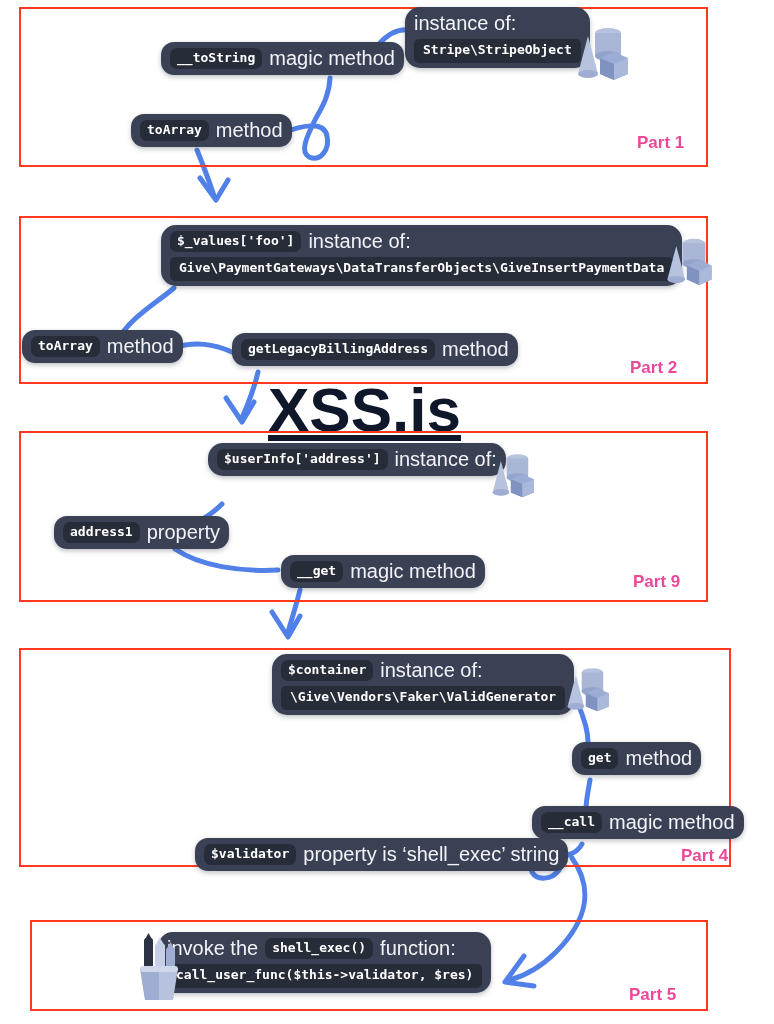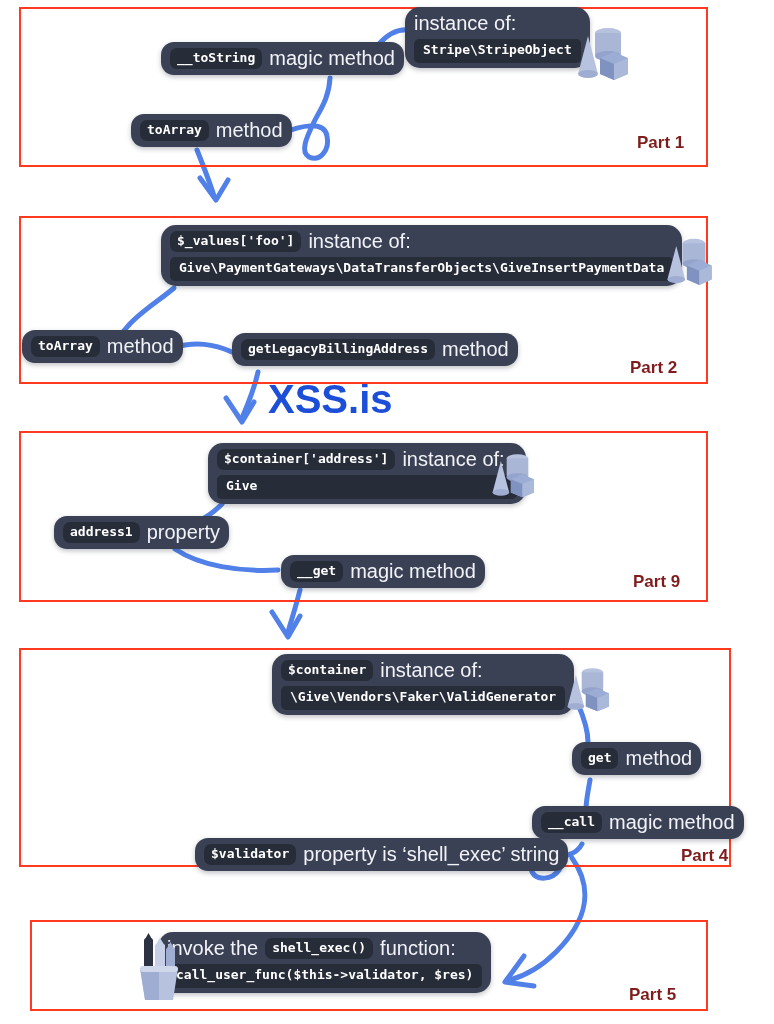--- a/index.html
+++ b/index.html
@@ -16,43 +16,44 @@
     width: 774px;
     height: 1024px;
     background: #ffffff;
   }
 
   
   .watermark {
     position: absolute;
     left: 268px; top: 379px;
     font-family: "Liberation Sans", sans-serif;
-    font-size: 40px;
+    font-size: 62px;
     font-weight: 700;
-    color: #1d4ed8;
+    color: #0f172a;
     letter-spacing: 0px;
     line-height: 1;
     z-index: 1;
     user-select: none;
     white-space: nowrap;
+    text-decoration: underline;
   }
 
   
   .conn-under { position: absolute; left: 0; top: 0; z-index: 2; }
 
   
   .part-frame {
     position: absolute;
     border: 2px solid #ff3a20;
     background: transparent;
     z-index: 3;
   }
   .part-label {
     position: absolute;
-    color: #7f1d1d;
+    color: #ec4899;
     font-family: "Liberation Sans", sans-serif;
     font-weight: 700;
     font-size: 17px;
     z-index: 7;
     white-space: nowrap;
   }
 
   
   .node {
     position: absolute;
@@ -219,25 +220,22 @@
       <span class="code">getLegacyBillingAddress</span>
       <span class="plain">method</span>
     </div>
   </div>
 
   <div class="part-frame" style="left:19px; top:431px; width:689px; height:171px;"></div>
   <div class="part-label" style="left:633px; top:572px;">Part 9</div>
 
   <div class="node dbl" style="left:208px; top:443px;">
     <div class="row">
-      <span class="code">$container['address']</span>
+      <span class="code">$userInfo['address']</span>
       <span class="plain">instance of:</span>
-    </div>
-    <div class="row">
-      <span class="code wide" style="min-width:300px;">Give</span>
     </div>
   </div>
   <svg class="shapes-icon" style="left:481px; top:448px;" width="58" height="54" viewBox="0 0 70 62">
     <polygon points="14,52 24,14 34,52" fill="#b7c2de"></polygon>
     <ellipse cx="24" cy="52" rx="10" ry="4" fill="#9fadd2"></ellipse>
     <ellipse cx="44" cy="11" rx="13" ry="5" fill="#b7c2de"></ellipse>
     <rect x="31" y="11" width="26" height="23" fill="#a9b6d6"></rect>
     <ellipse cx="44" cy="34" rx="13" ry="5" fill="#94a3cb"></ellipse>
     <polygon points="36,36 50,30 64,36 64,52 50,58 36,52" fill="#9badd4"></polygon>
     <polygon points="36,36 50,42 50,58 36,52" fill="#8093c0"></polygon>

